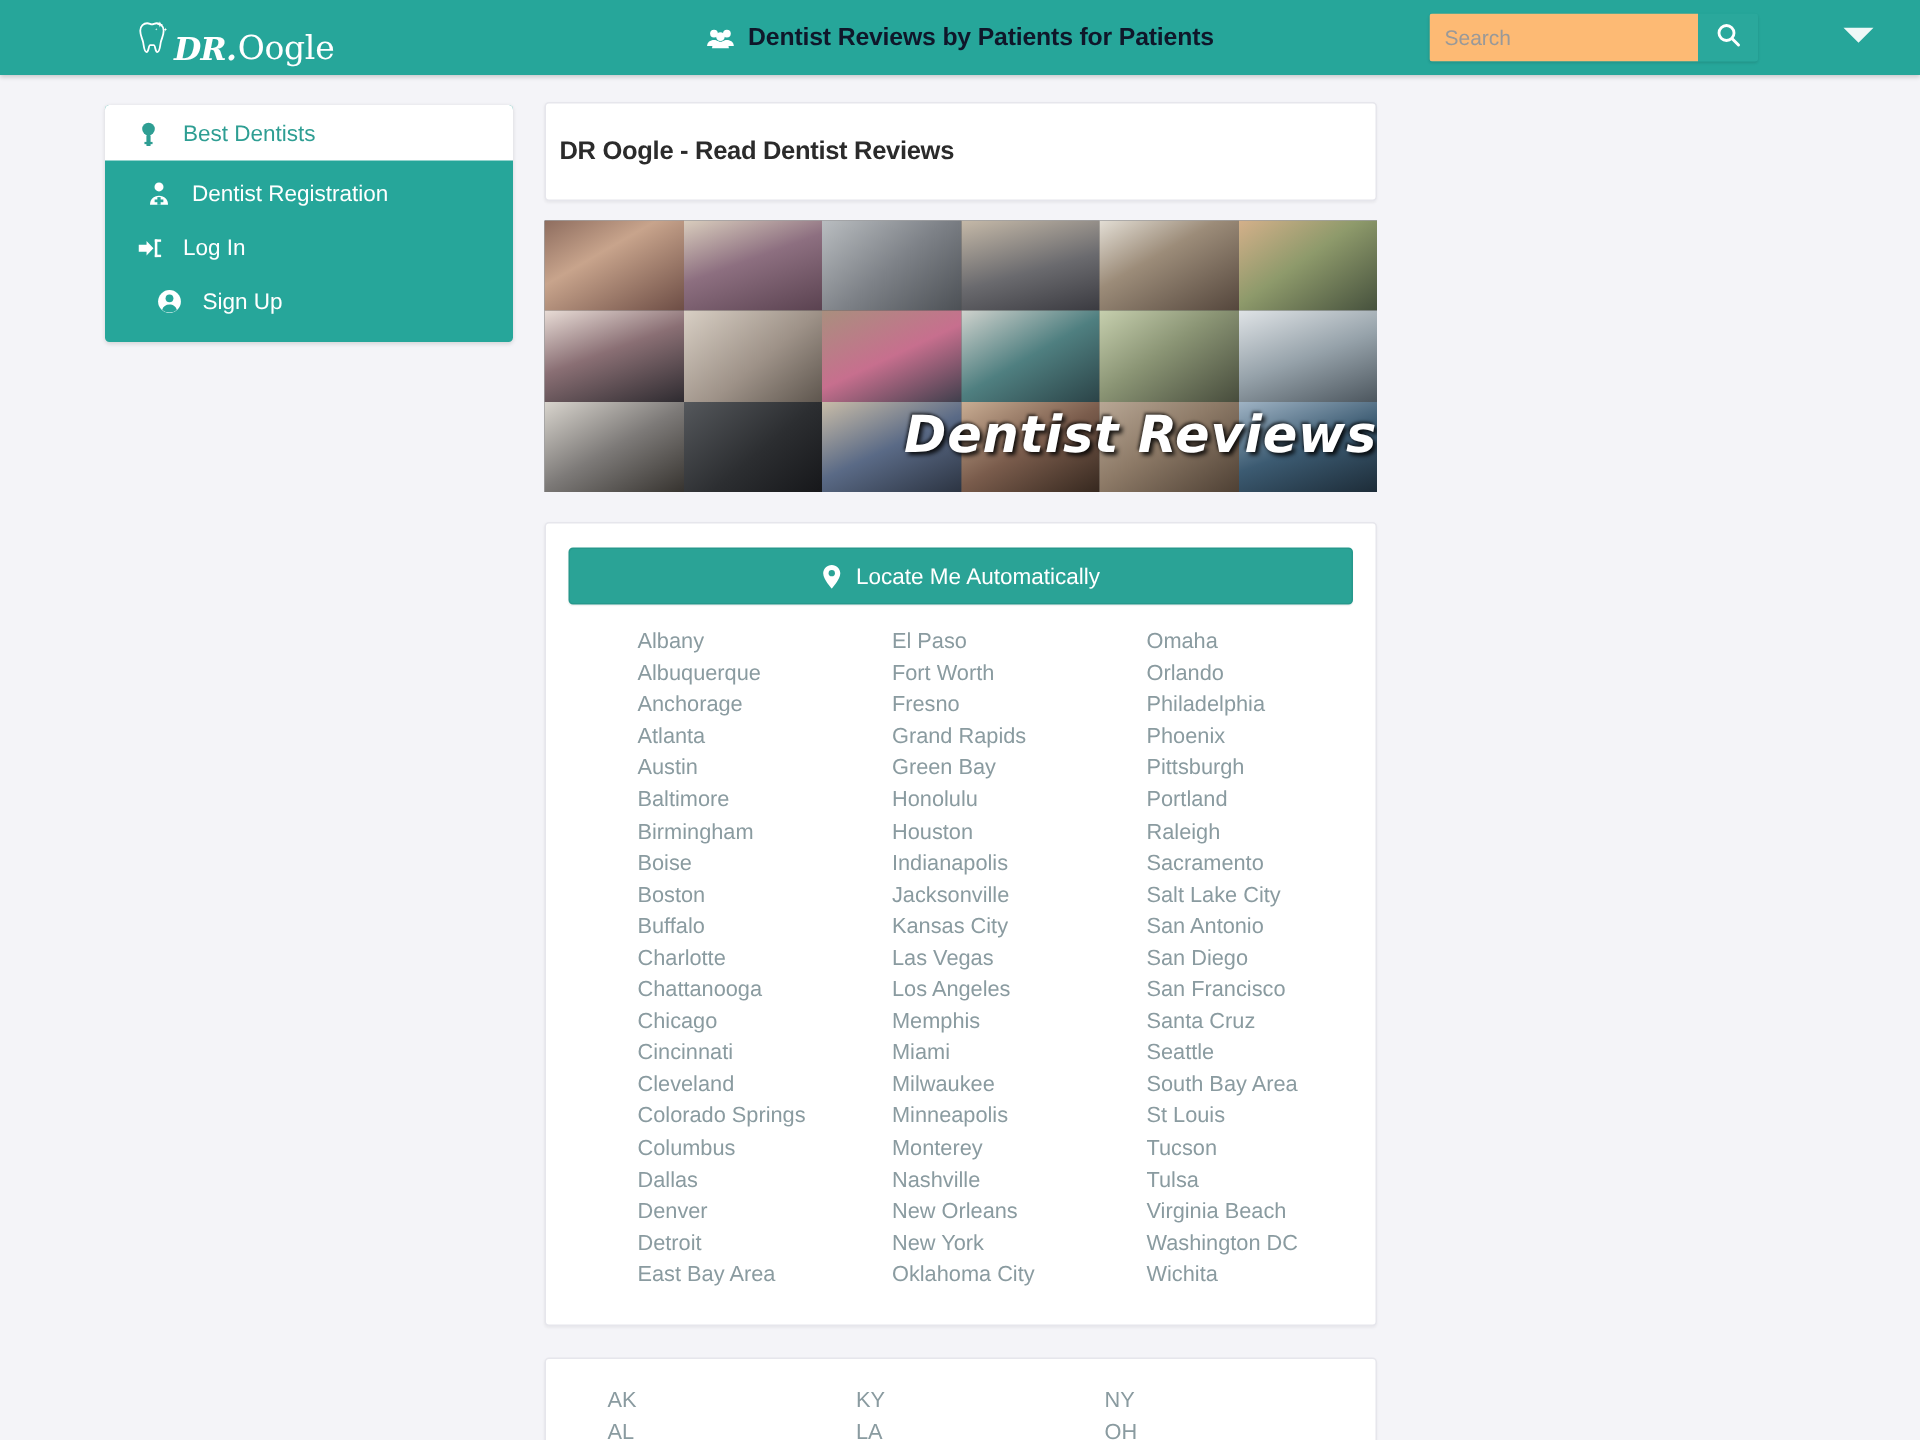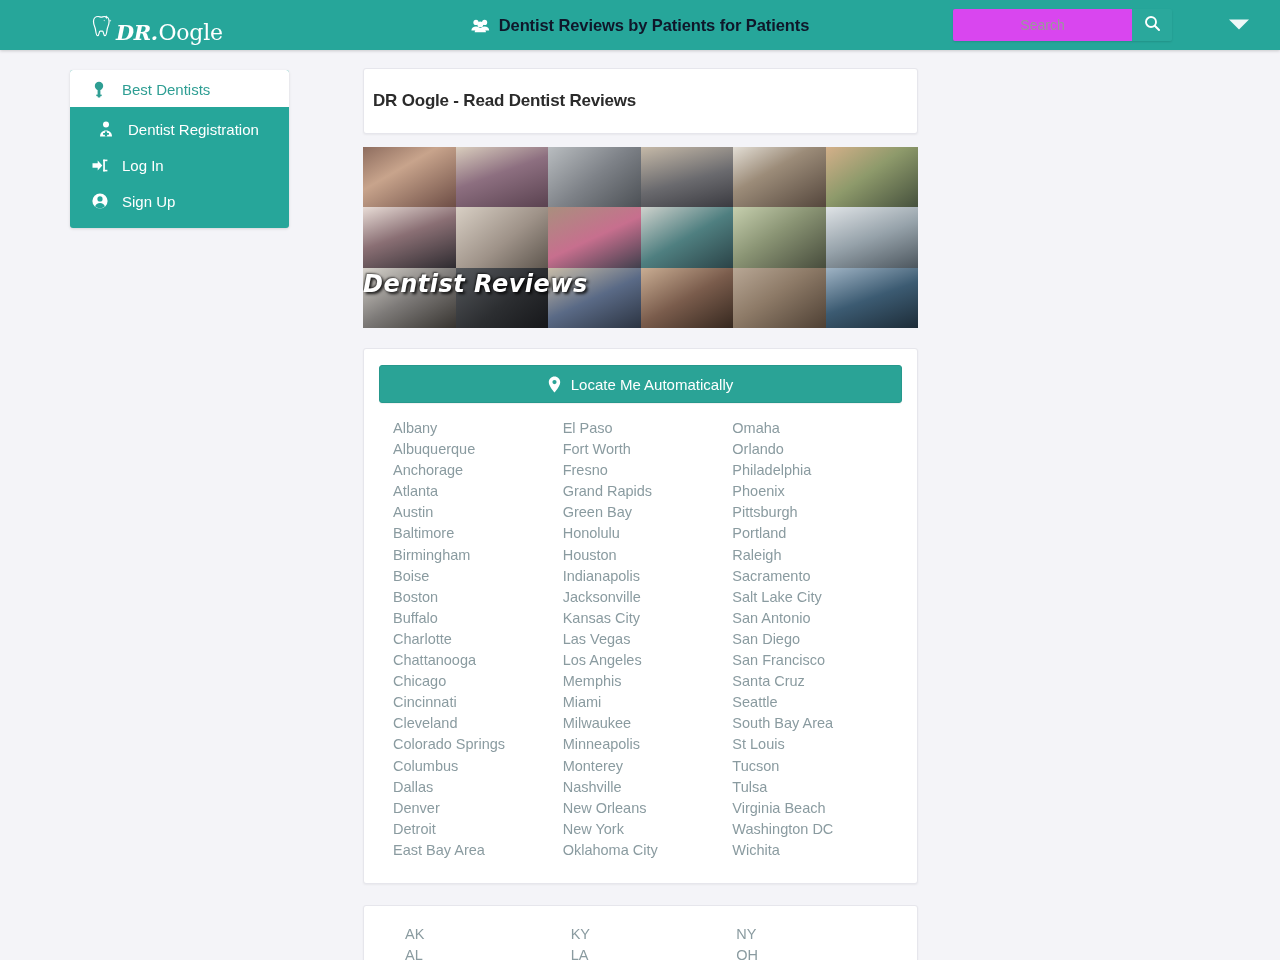--- a/index.html
+++ b/index.html
@@ -49,41 +49,41 @@
 
   #search-wrap {
     position: absolute; right: 108px; top: 9px;
     height: 32px; display: flex;
     border-radius: 2px; overflow: hidden;
     box-shadow: 0 1px 2px rgba(0,0,0,0.12);
   }
   #search-input {
     width: 179px; height: 32px;
     border: none; outline: none;
-    background: #d946ef; color: #333;
+    background: #fdba74; color: #333;
     font-family: "Liberation Sans", sans-serif;
-    font-size: 14px; padding: 0 10px; text-align: center;
+    font-size: 14px; padding: 0 10px;
   }
   #search-input::placeholder { color: #999; }
   #search-button {
     width: 40px; height: 32px;
     background: #2aa89c; border: none; cursor: pointer;
     display: flex; align-items: center; justify-content: center;
   }
   #user-caret {
     position: absolute; right: 28px; top: 16px;
     width: 26px; height: 20px;
     display: flex; align-items: center; justify-content: center;
     cursor: pointer;
   }
 
   
   #sidebar {
     position: absolute; left: 70px; top: 70px;
-    width: 219px;
+    width: 272px;
     background: #26a69a;
     border-radius: 3px;
     box-shadow: 0 1px 3px rgba(0,0,0,0.13);
     overflow: hidden;
     z-index: 10;
   }
   .side-item {
     display: flex; align-items: center;
     height: 36px; padding-left: 22px;
     color: #ffffff; font-size: 15px;
@@ -93,21 +93,21 @@
     background: #ffffff; color: #2e9e93;
     height: 37px;
   }
   .side-item .side-icon {
     width: 22px; display: inline-flex;
     align-items: center; justify-content: flex-start;
     margin-right: 8px;
   }
   #sidebar .side-item:first-child { padding-top: 1px; }
   #sidebar .side-item:nth-child(2) { margin-top: 4px; padding-left: 28px; }
-  #sidebar .side-item:last-child { margin-bottom: 9px; }
+  #sidebar .side-item:last-child { margin-bottom: 9px; margin-left: 13px; }
 
   
   #main { position: absolute; left: 363px; top: 68px; width: 555px; }
 
   .panel {
     background: #ffffff;
     border: 1px solid #e6e6ec;
     border-radius: 3px;
     box-shadow: 0 1px 2px rgba(0,0,0,0.05);
   }
@@ -125,25 +125,25 @@
   }
   #collage {
     position: absolute; inset: 0;
     display: grid;
     grid-template-columns: repeat(6, 1fr);
     grid-template-rows: repeat(3, 1fr);
   }
   #collage i { display: block; width: 100%; height: 100%; }
   #hero-caption {
     position: absolute; left: 0; right: 0; top: 123px;
-    text-align: left;
+    text-align: right;
     color: #ffffff;
     font-family: "DejaVu Sans", sans-serif;
     font-style: italic; font-weight: bold;
-    font-size: 24px; letter-spacing: 0.5px;
+    font-size: 34px; letter-spacing: 0.5px;
     text-shadow: 2px 2px 3px rgba(0,0,0,0.85), -1px -1px 2px rgba(0,0,0,0.6);
   }
 
   
   #cities-panel { margin-top: 20px; padding: 16px 15px 22px 15px; }
   #locate-button {
     display: flex; align-items: center; justify-content: center;
     width: 523px; height: 38px;
     background: #2aa396;
     border: 1px solid #26988c;
@@ -153,21 +153,21 @@
     box-shadow: 0 1px 1px rgba(0,0,0,0.06);
   }
   #locate-button .pin-icon { margin-right: 10px; display: inline-flex; }
 
   #city-grid {
     margin-top: 15px;
     display: grid;
     grid-template-columns: repeat(3, 1fr);
     padding-left: 14px;
   }
-  .city-col { display: flex; flex-direction: column; }
+  .city-col { display: flex; flex-direction: column; margin-left: 32px; }
   .city-link {
     color: #8a9ba0;
     font-size: 14.5px;
     line-height: 21.1px;
     text-decoration: none;
     cursor: pointer;
   }
 
   
   #states-panel { margin-top: 21px; padding: 18px 15px 22px 15px; height: 150px; }

